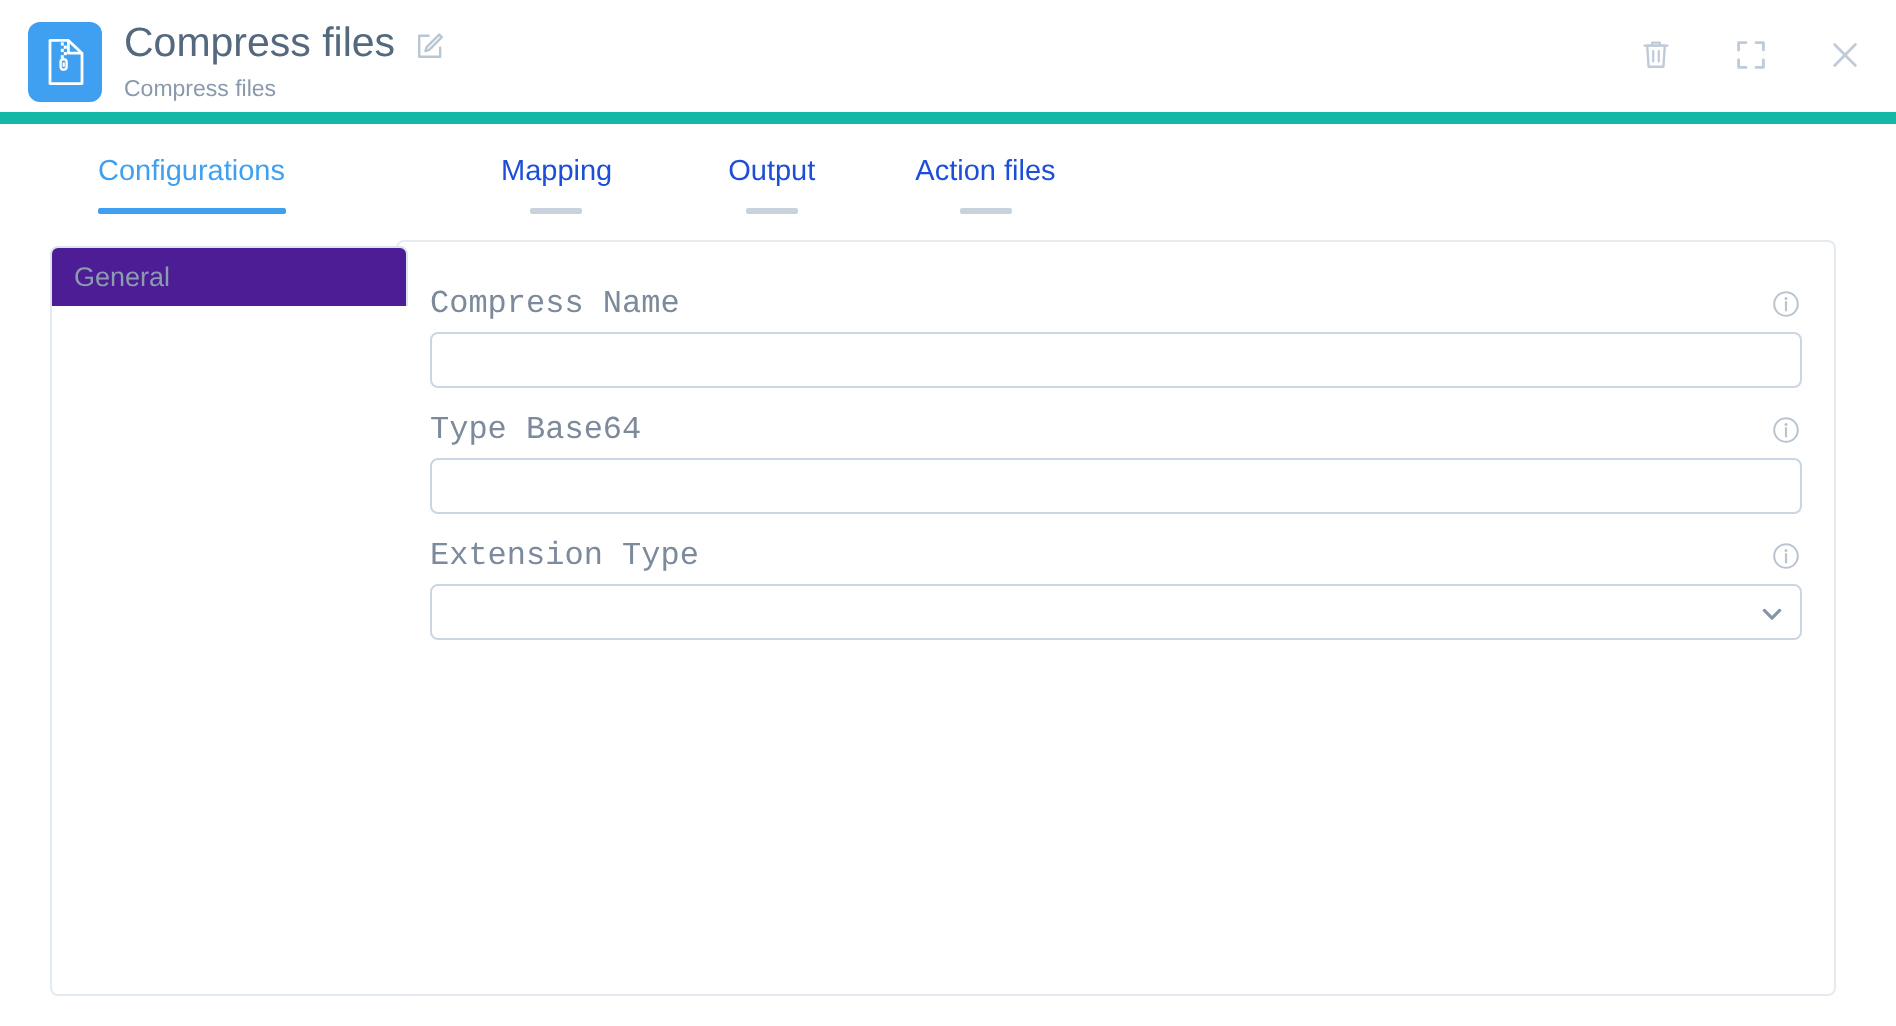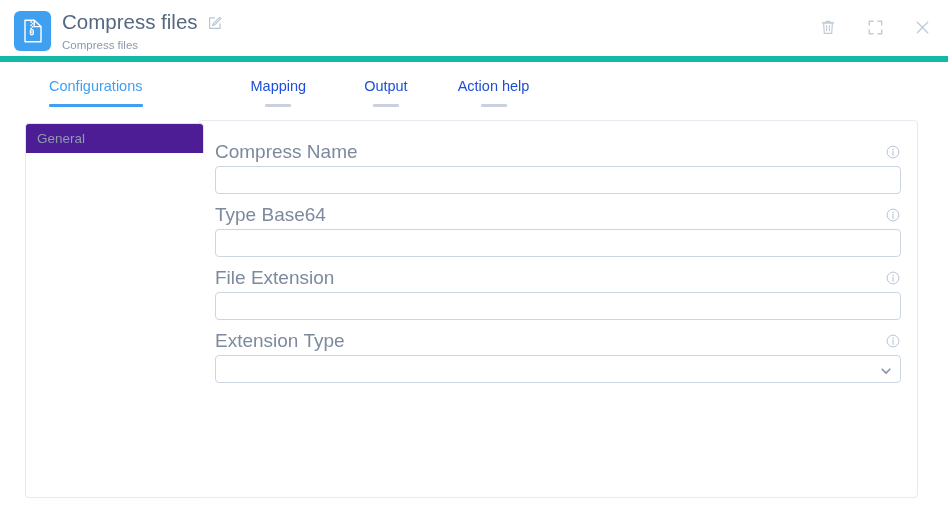--- a/index.html
+++ b/index.html
@@ -181,23 +181,24 @@
   }
   .field { margin-bottom: 12px; }
   .field-head {
     display: flex;
     align-items: center;
     justify-content: space-between;
     height: 18px;
     margin-bottom: 5px;
   }
   .field-label {
-    font-size: 19px;
+    font-size: 16px;
     color: #7c8a9c;
     line-height: 18px;
+    font-family: Liberation Mono, monospace;
   }
   .info-icon {
     width: 14px; height: 14px;
     color: #b9c4d1;
     display: flex;
     align-items: center;
     justify-content: center;
     cursor: pointer;
     margin-right: 1px;
   }
@@ -309,21 +310,21 @@
       <span class="tab-label">Mapping</span>
       <div class="tab-underline"></div>
     </div>
     <div class="tab-sp2"></div>
     <div class="tab">
       <span class="tab-label">Output</span>
       <div class="tab-underline"></div>
     </div>
     <div class="tab-sp3"></div>
     <div class="tab">
-      <span class="tab-label">Action help</span>
+      <span class="tab-label">Action files</span>
       <div class="tab-underline"></div>
     </div>
   </div>
 
   <div class="panel-wrap">
 
     <div class="general-tab">
       <span>General</span>
     </div>
     <div class="left-col"></div>
@@ -353,33 +354,20 @@
                 <circle cx="7" cy="7" r="5.9" stroke="currentColor" stroke-width="1" fill="none"></circle>
                 <circle cx="7" cy="4.2" r="0.75" fill="currentColor"></circle>
                 <path d="M7 6.1v4.1" stroke="currentColor" stroke-width="1.1" stroke-linecap="round"></path>
               </svg>
             </span>
           </div>
           <input class="text-input" type="text" value="" style="">
         </div>
 
 
-        <div class="field">
-          <div class="field-head">
-            <span class="field-label">File Extension</span>
-            <span class="info-icon">
-              <svg width="14" height="14" viewBox="0 0 14 14" fill="none" aria-hidden="true">
-                <circle cx="7" cy="7" r="5.9" stroke="currentColor" stroke-width="1" fill="none"></circle>
-                <circle cx="7" cy="4.2" r="0.75" fill="currentColor"></circle>
-                <path d="M7 6.1v4.1" stroke="currentColor" stroke-width="1.1" stroke-linecap="round"></path>
-              </svg>
-            </span>
-          </div>
-          <input class="text-input" type="text" value="" style="">
-        </div>
 
         <div class="field">
           <div class="field-head">
             <span class="field-label">Extension Type</span>
             <span class="info-icon">
               <svg width="14" height="14" viewBox="0 0 14 14" fill="none" aria-hidden="true">
                 <circle cx="7" cy="7" r="5.9" stroke="currentColor" stroke-width="1" fill="none"></circle>
                 <circle cx="7" cy="4.2" r="0.75" fill="currentColor"></circle>
                 <path d="M7 6.1v4.1" stroke="currentColor" stroke-width="1.1" stroke-linecap="round"></path>
               </svg>

